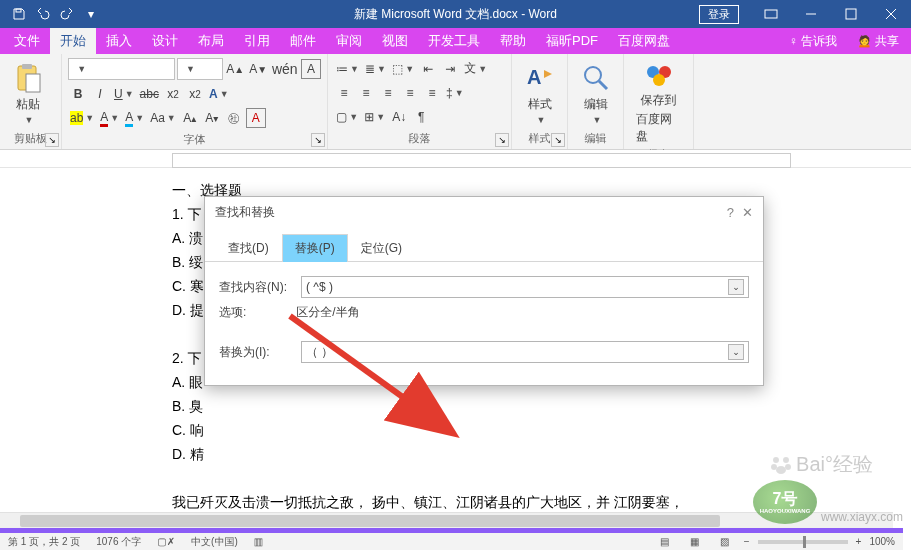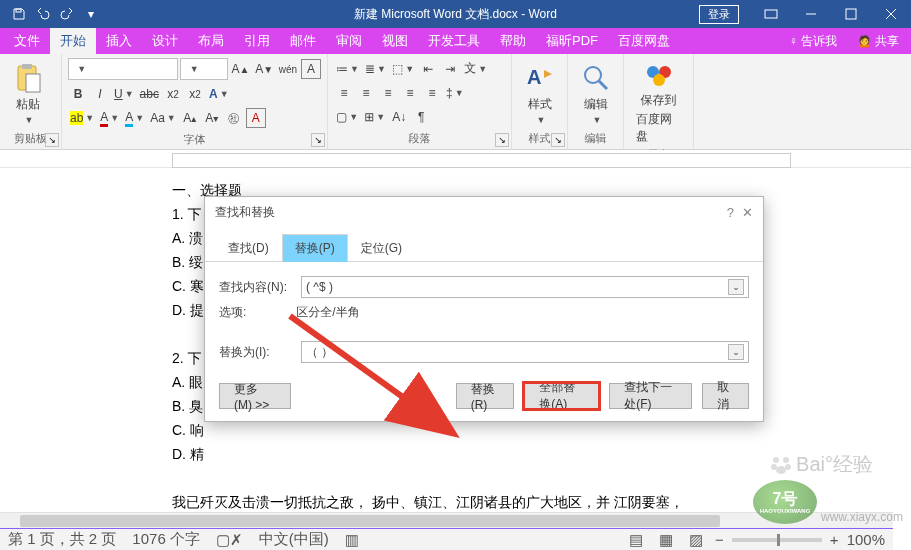--- a/index.html
+++ b/index.html
@@ -69,21 +69,21 @@
 
 .arrow-svg { position: absolute; left: 280px; top: 306px; width: 200px; height: 140px; z-index: 20; pointer-events:none;}
 
 
 .wm { position: absolute; opacity: .6; color: #aaa; font-size: 20px; z-index: 5; display:flex; align-items:center; gap:4px;}
 .wm1 { right: 38px; bottom: 72px; }
 .wm2 { right: 8px; bottom: 26px; font-size: 12px; color:#888; flex-direction: row; align-items: flex-end;}
 .wm2 .logo { width: 64px; height: 44px; border-radius: 50%; background: radial-gradient(circle at 40% 40%, #6ec24a, #2e7d1e); display:flex; align-items:center; justify-content:center; color:#fff; font-weight:bold; font-size:11px;}
 
 
-.statusbar { position: absolute; left:0; right:18px; bottom:0; height: 22px; background: #f3f3f3; border-top: 1px solid #8b5cf6; display: flex; align-items: center; font-size: 15px; color: #555; padding: 0 8px; gap: 16px;}
+.statusbar { position: absolute; left:0; right:8px; bottom:0; height: 22px; background: #f3f3f3; border-top: 5px solid #8b5cf6; display: flex; align-items: center; font-size: 10px; color: #555; padding: 0 8px; gap: 16px;}
 .statusbar .sb-right { margin-left: auto; display: flex; align-items: center; gap: 8px;}
 .view-btn { width: 22px; height: 16px; display:flex; align-items:center; justify-content:center; cursor:pointer;}
 .zoom-slider { width: 90px; height: 4px; background: #cfcfcf; position: relative;}
 .zoom-slider::before { content:''; position:absolute; left:45px; top:-4px; width:3px; height:12px; background:#888;}
 </style>
 </head>
 <body>
 
 <div class="titlebar">
   <div class="qat">
@@ -185,21 +185,21 @@
           <div class="combo" style="width:112px">
               <span style="opacity:0">.</span>
               <span class="dd">▼</span>
             </div>
           <div class="combo" style="width:48px">
               <span style="opacity:0">.</span>
               <span class="dd">▼</span>
             </div>
           <div class="sm-btn">A<sup>▲</sup></div>
           <div class="sm-btn">A<sup>▼</sup></div>
-          <div class="sm-btn" style="font-size:10px">wén</div>
+          <div class="sm-btn" style="font-size:14px">wén</div>
           <div class="sm-btn" style="border:1px solid #888">A</div>
         </div>
         <div class="btn-row">
           <div class="sm-btn">
               <b>B</b>
             </div>
           <div class="sm-btn">
               <i>I</i>
             </div>
           <div class="sm-btn">
@@ -367,28 +367,20 @@
       <span>选项:</span>
       <span>区分全/半角</span>
     </div>
     <div class="dlg-row" style="margin-top:20px">
       <label>替换为(I):</label>
       <div class="combo-in">
         <span>（  ）</span>
         <div class="dd-btn">⌄</div>
       </div>
     </div>
-    <div class="dlg-buttons">
-      <div class="dlg-btn">更多(M) &gt;&gt;</div>
-      <div class="spacer"></div>
-      <div class="dlg-btn">替换(R)</div>
-      <div class="dlg-btn hl">全部替换(A)</div>
-      <div class="dlg-btn">查找下一处(F)</div>
-      <div class="dlg-btn">取消</div>
-    </div>
   </div>
 </div>
 
 <svg class="arrow-svg" viewBox="0 0 200 140">
   <defs>
       <marker id="ah" markerWidth="12" markerHeight="10" refX="10" refY="5" orient="auto">
         <path d="M0 0L12 5L0 10z" fill="#e23b2e"></path>
       </marker>
     </defs>
   <line x1="10" y1="10" x2="170" y2="125" stroke="#e23b2e" stroke-width="6" marker-end="url(#ah)"></line>

